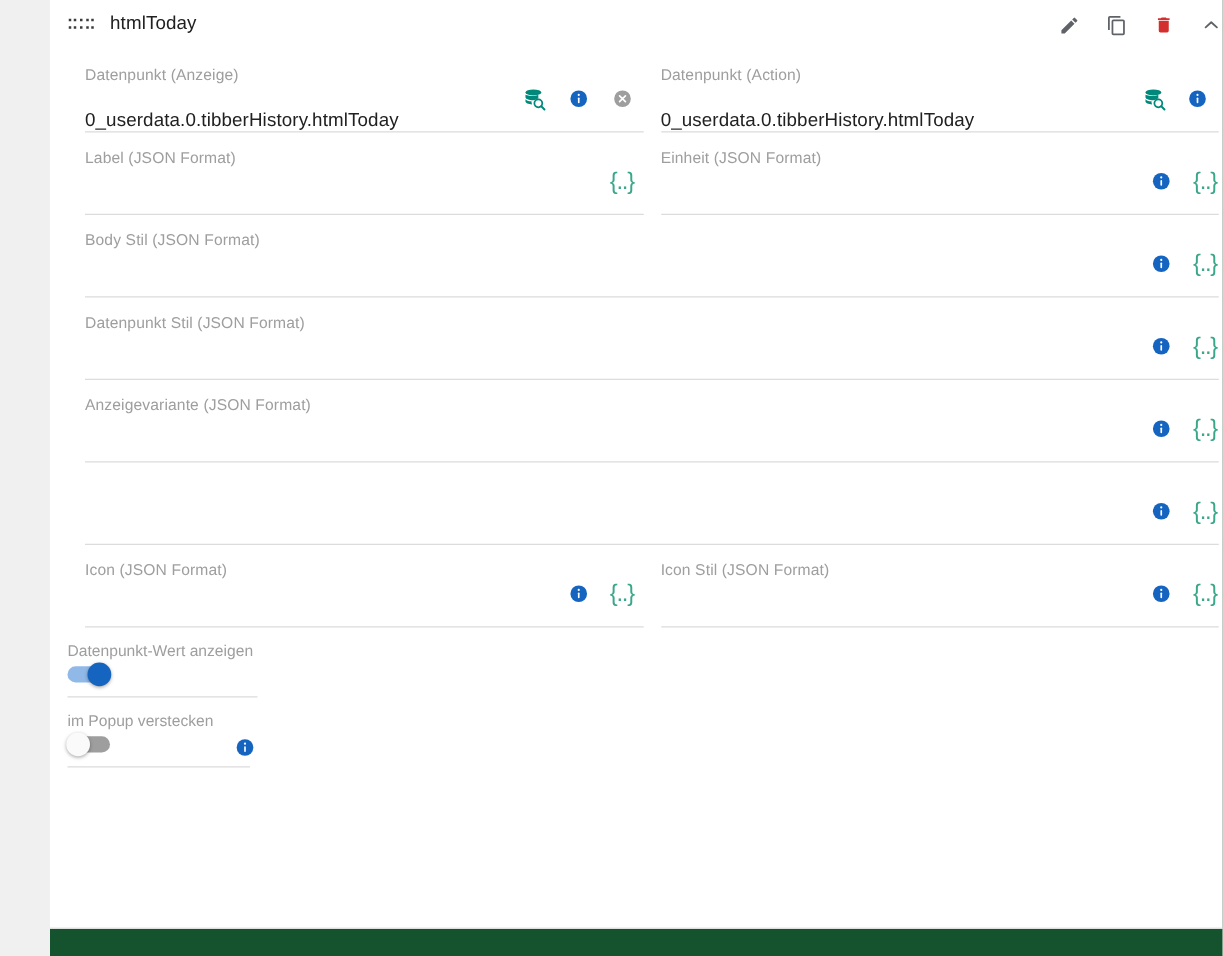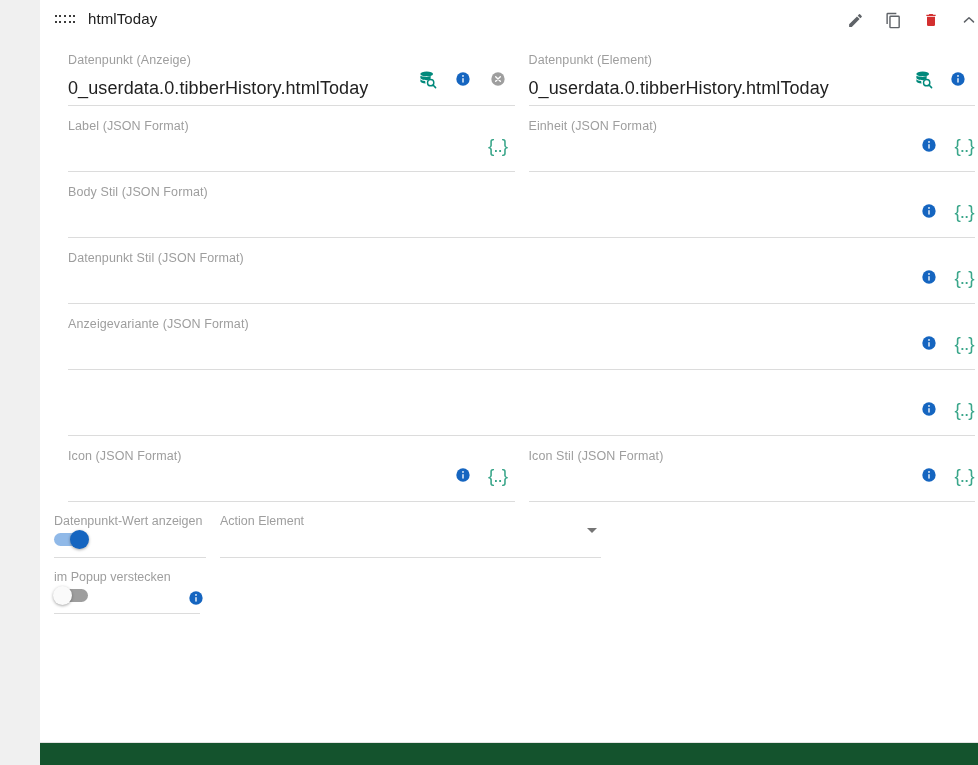--- a/index.html
+++ b/index.html
@@ -125,22 +125,22 @@
     left: 0;
     top: 3px;
     font-size: 12.5px;
     color: #9e9e9e;
     white-space: nowrap;
     letter-spacing: .1px;
   }
   .field-value {
     position: absolute;
     left: 0;
-    top: 28px;
-    font-size: 18px;
+    top: 38px;
+    font-size: 15px;
     color: #212121;
     white-space: nowrap;
     letter-spacing: .1px;
   }
 
   .field-icons {
     position: absolute;
     right: 0px;
     top: 18px;
     display: flex;
@@ -341,21 +341,21 @@
                   <circle cx="12" cy="12" r="10" fill="#9e9e9e"></circle>
                   <path d="M8.5 8.5l7 7M15.5 8.5l-7 7" stroke="#ffffff" stroke-width="2" stroke-linecap="round"></path>
                 </svg>
               </button>
             </div>
           </div>
         </div>
 
         <div class="field half">
           <div class="field-inner">
-            <div class="field-label">Datenpunkt (Element)</div>
+            <div class="field-label">Datenpunkt (Action)</div>
             <div class="field-value">0_userdata.0.tibberHistory.htmlToday</div>
             <div class="field-icons inset">
               <button class="icon-btn">
                 <svg width="19" height="19" viewBox="0 0 24 24">
                   <ellipse cx="11" cy="5" rx="8" ry="3" fill="#00897b"></ellipse>
                   <path fill="#00897b" d="M3 7.2v2.6c0 1.66 3.58 3 8 3 .62 0 1.22-.03 1.8-.08A6.5 6.5 0 0 1 16 11.2V7.2c-1.47.9-3.9 1.5-5 1.5S4.47 8.1 3 7.2z"></path>
                   <path fill="#00897b" d="M3 11.8v2.4c0 1.5 2.9 2.75 6.7 2.96a6.5 6.5 0 0 1-.6-3.2C5.8 13.8 3.9 12.9 3 11.8z"></path>
                   <circle cx="16" cy="16" r="4" fill="none" stroke="#00897b" stroke-width="1.8"></circle>
                   <path d="M19 19l3.2 3.2" stroke="#00897b" stroke-width="2" stroke-linecap="round" fill="none"></path>
                 </svg>
@@ -538,26 +538,20 @@
       <div class="ctrl" style="width:152px; margin-right:14px;">
         <div class="ctrl-inner">
           <div class="ctrl-label">Datenpunkt-Wert anzeigen</div>
           <div class="toggle on">
             <span class="track"></span>
               <span class="knob"></span>
           </div>
         </div>
       </div>
 
-      <div class="ctrl" style="width:381px;">
-        <div class="ctrl-inner">
-          <div class="ctrl-label">Action Element</div>
-          <div class="select-arrow"></div>
-        </div>
-      </div>
 
     </div>
 
     <div class="bottom-block">
       <div class="bottom-inner">
         <div class="ctrl-label">im Popup verstecken</div>
         <div class="toggle off">
           <span class="track"></span>
             <span class="knob"></span>
         </div>

